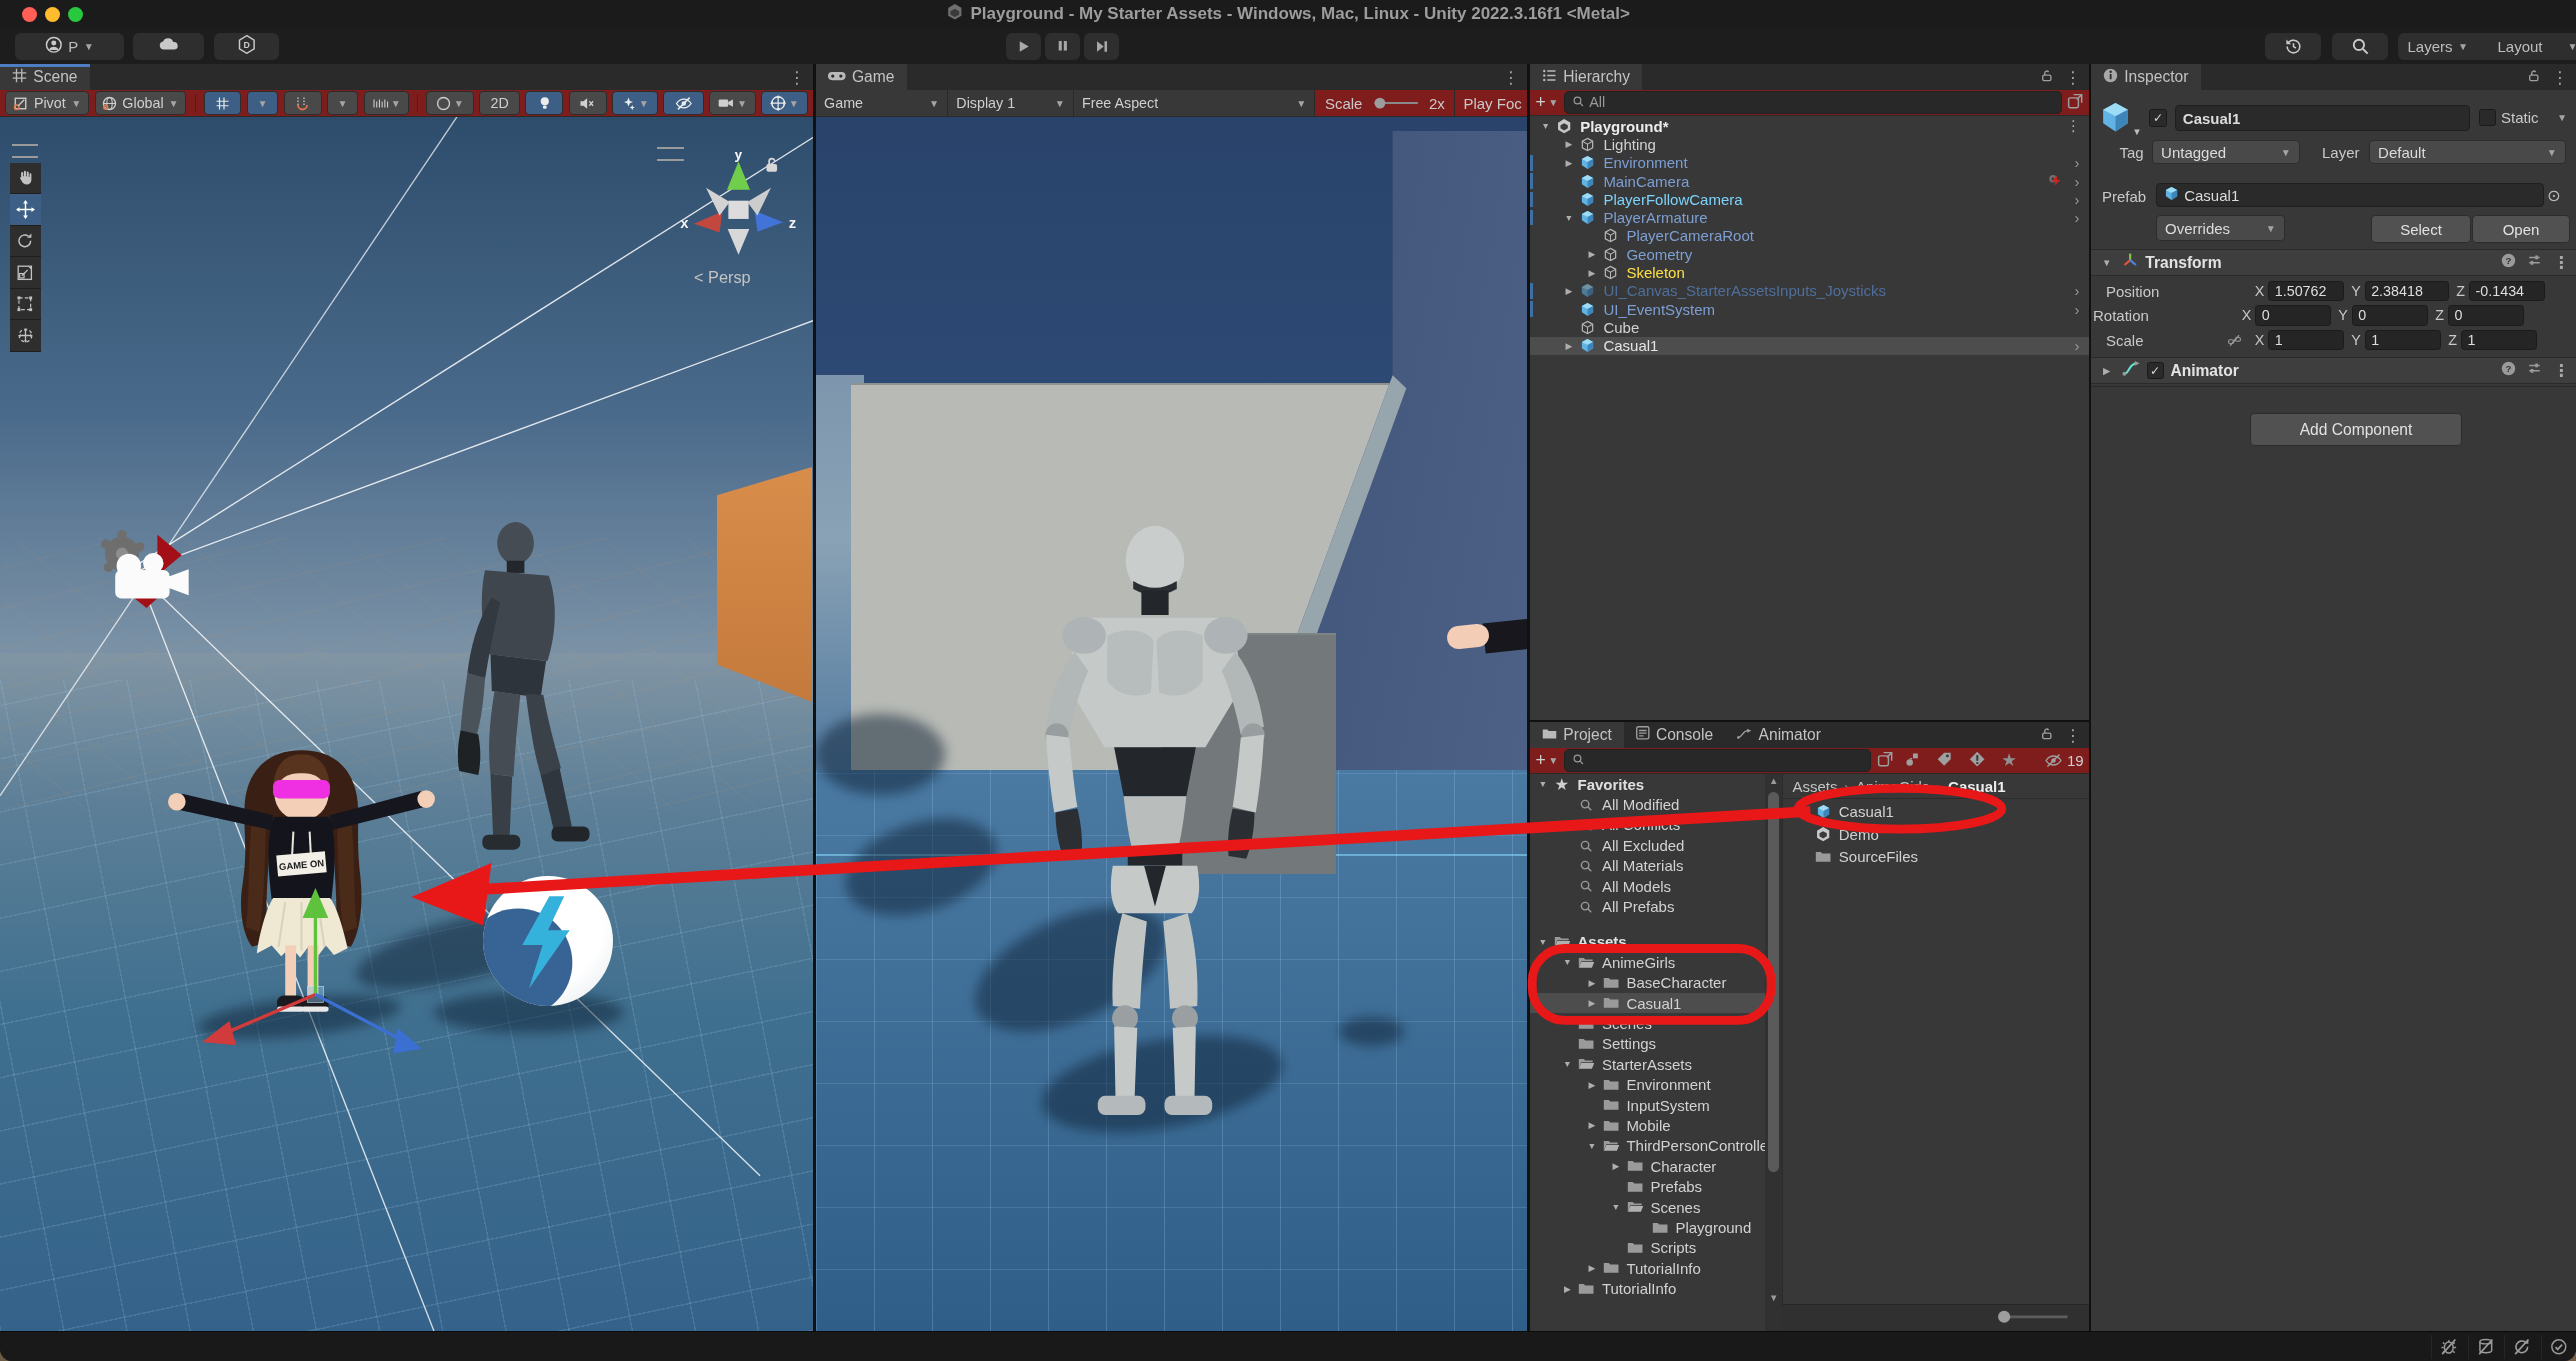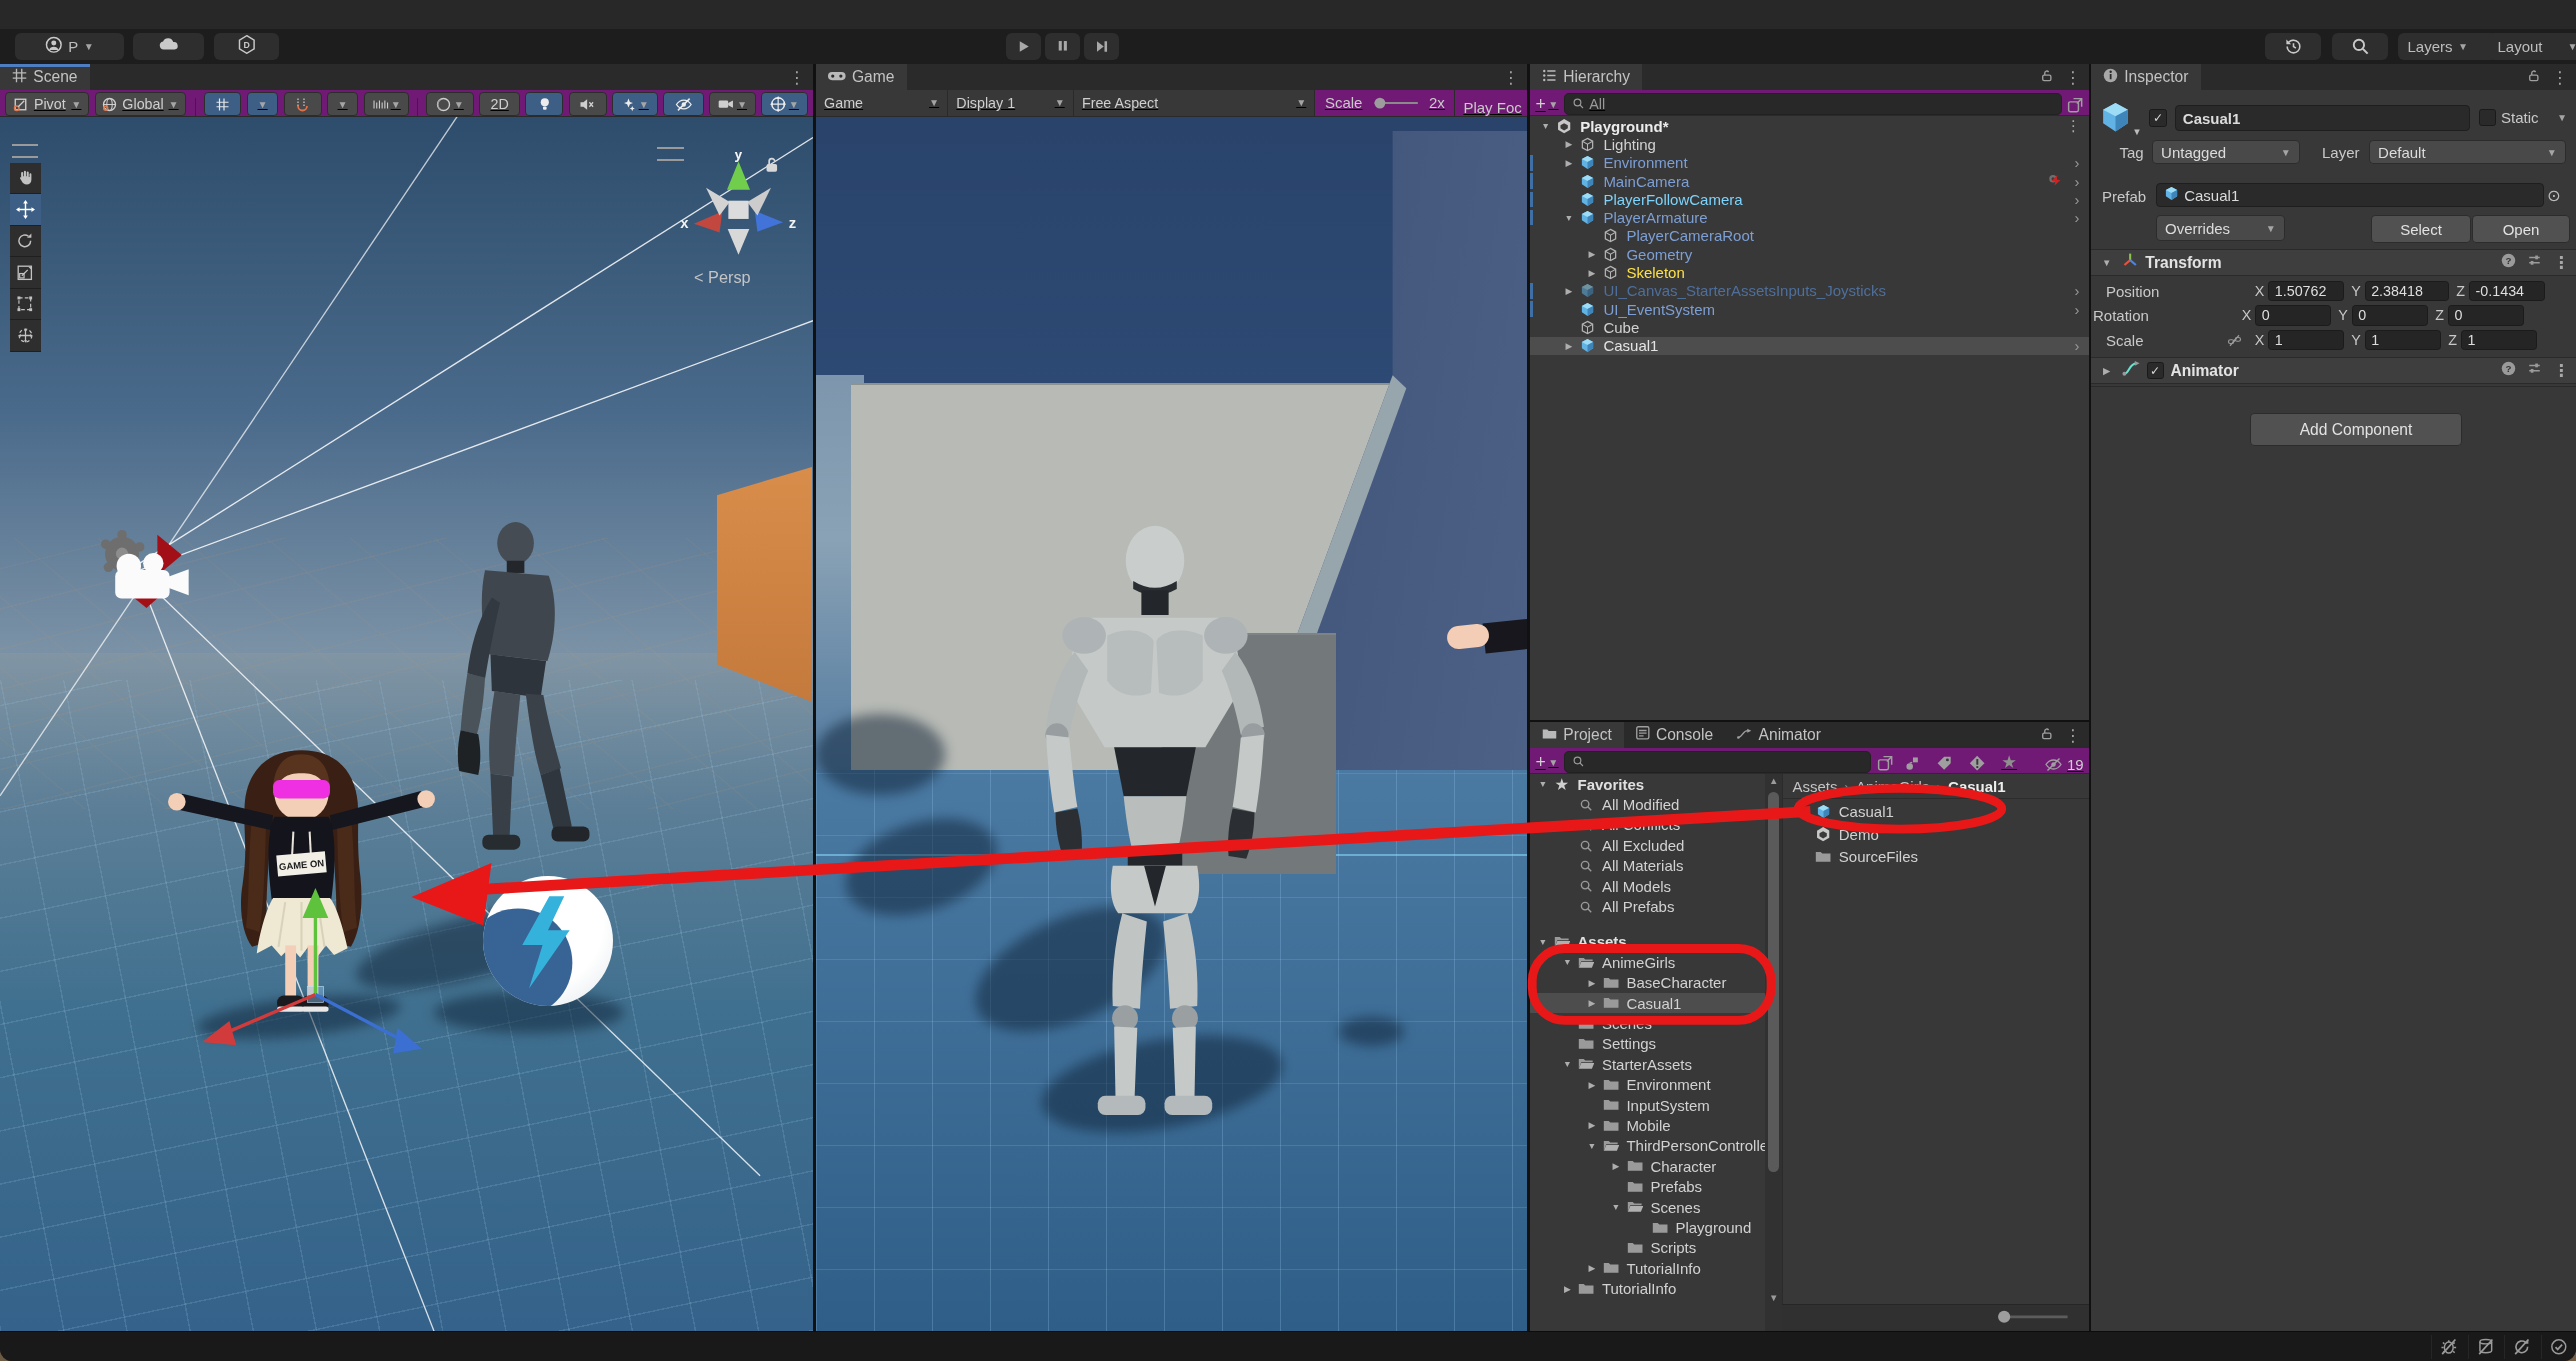--- a/index.html
+++ b/index.html
@@ -16,21 +16,21 @@
   .caret{font-size:10.2px;color:#a5a5a5;}
   
   .main{position:absolute;left:0;top:64px;width:2576px;height:1268px;background:#111;}
   .panel{position:absolute;background:#383838;overflow:hidden;}
   .tabbar{position:absolute;left:0;top:0;width:100%;height:26px;background:#2a2a2a;display:flex;align-items:stretch;}
   .tab{display:flex;align-items:center;gap:6.1px;padding:0 12.2px;color:#c3c3c3;font-size:15.6px;position:relative;}
   .tab.active{background:#383838;}
   .tab.focus:before{content:"";position:absolute;left:0;top:0;right:0;height:2.7px;background:#4d7ec2;}
   .tab-right{margin-left:auto;display:flex;align-items:center;gap:11px;padding-right:8.1px;color:#9f9f9f;}
   .kebab{color:#a8a8a8;font-size:16.3px;letter-spacing:0;}
-  .ptoolbar{position:absolute;left:0;top:26px;width:100%;height:27px;background:#701a75;border-bottom:0.7px solid #2a2a2a;display:flex;align-items:flex-end;gap:5.4px;padding:0 5.4px;box-sizing:border-box;text-decoration:underline;}
+  .ptoolbar{position:absolute;left:0;top:26px;width:100%;height:27px;background:#7f1d1d;border-bottom:0.7px solid #2a2a2a;display:flex;align-items:center;gap:5.4px;padding:0 5.4px;box-sizing:border-box;}
   .sbtn{height:22px;background:#494949;border:0.7px solid #2c2c2c;border-radius:4.1px;display:flex;align-items:center;justify-content:center;gap:4.1px;color:#cfcfcf;font-size:14.3px;padding:0 6.8px;}
   .sbtn.on{background:#3e5f85;}
   .sbtn .svg{display:flex}
   .vsep{width:1.4px;height:17.6px;background:#2c2c2c;margin:0 2.7px;}
   .searchbox{height:20.4px;background:#282828;border:0.7px solid #212121;border-radius:4.8px;display:flex;align-items:center;gap:5.4px;padding:0 6.8px;color:#9a9a9a;font-size:14.3px;flex:1;}
   .viewport{position:absolute;left:0;top:53px;right:0;bottom:0;overflow:hidden;}
   .grid-scene{background-image:repeating-linear-gradient(79deg,rgba(150,190,220,.20) 0 1.4px,transparent 1.4px 62px),repeating-linear-gradient(-12deg,rgba(150,190,220,.20) 0 1.4px,transparent 1.4px 52px);}
   .grid-warm{background-image:repeating-linear-gradient(-14deg,rgba(200,150,100,.13) 0 1.4px,transparent 1.4px 39px),repeating-linear-gradient(40deg,rgba(200,150,100,.10) 0 1.4px,transparent 1.4px 54px);}
   .grid-game{background-image:repeating-linear-gradient(90deg,rgba(160,210,250,.24) 0 1.4px,transparent 1.4px 58px),repeating-linear-gradient(0deg,rgba(160,210,250,.17) 0 1.4px,transparent 1.4px 62px);}
   .grid-wall{background-image:repeating-linear-gradient(90deg,rgba(60,70,75,.10) 0 0.7px,transparent 0.7px 24.4px),repeating-linear-gradient(0deg,rgba(60,70,75,.10) 0 0.7px,transparent 0.7px 24.4px);}
@@ -64,20 +64,32 @@
   .statusbar{position:absolute;left:0;top:1331px;width:100%;height:30px;background:#191919;border-top:0.7px solid #0c0c0c;}
   .sic{position:absolute;top:2.7px;width:34px;height:24.4px;display:flex;align-items:center;justify-content:center;border-left:0.7px solid #262626;}
   text{font-family:"Liberation Sans","DejaVu Sans",sans-serif;}
 </style>
 </head>
 <body>
 
 <div class="desktop"></div>
 <div class="window">
 
+  <div class="titlebar">
+    <div class="tl" style="left:22px;background:#ff5f57"></div>
+    <div class="tl" style="left:45px;background:#febc2e"></div>
+    <div class="tl" style="left:68px;background:#28c83f"></div>
+    <div class="title-wrap">
+      <span><svg width="17.6" height="17.6" viewBox="0 0 16 16">
+            <path fill="#6f6f6f" d="M8 1l6 3.4v7.2L8 15l-6-3.4V4.6z"></path>
+            <path fill="#3a3a3a" d="M8 5.2L4 7.4v3l4 2.3 4-2.3v-3z"></path>
+          </svg></span>
+      <span>Playground - My Starter Assets - Windows, Mac, Linux - Unity 2022.3.16f1 &lt;Metal&gt;</span>
+    </div>
+  </div>
 
   <div class="toolbar">
     <div class="tbtn" style="left:15px;width:109px">
       <span><svg width="17.6" height="17.6" viewBox="0 0 24 24">
             <circle cx="12" cy="12" r="10" fill="none" stroke="#c9c9c9" stroke-width="2"></circle>
             <circle cx="12" cy="9.5" r="3.4" fill="#c9c9c9"></circle>
             <path d="M5.5 19a7 7 0 0113 0" fill="#c9c9c9"></path>
           </svg></span>
       <span>P</span>
       <span class="caret">▼</span>

